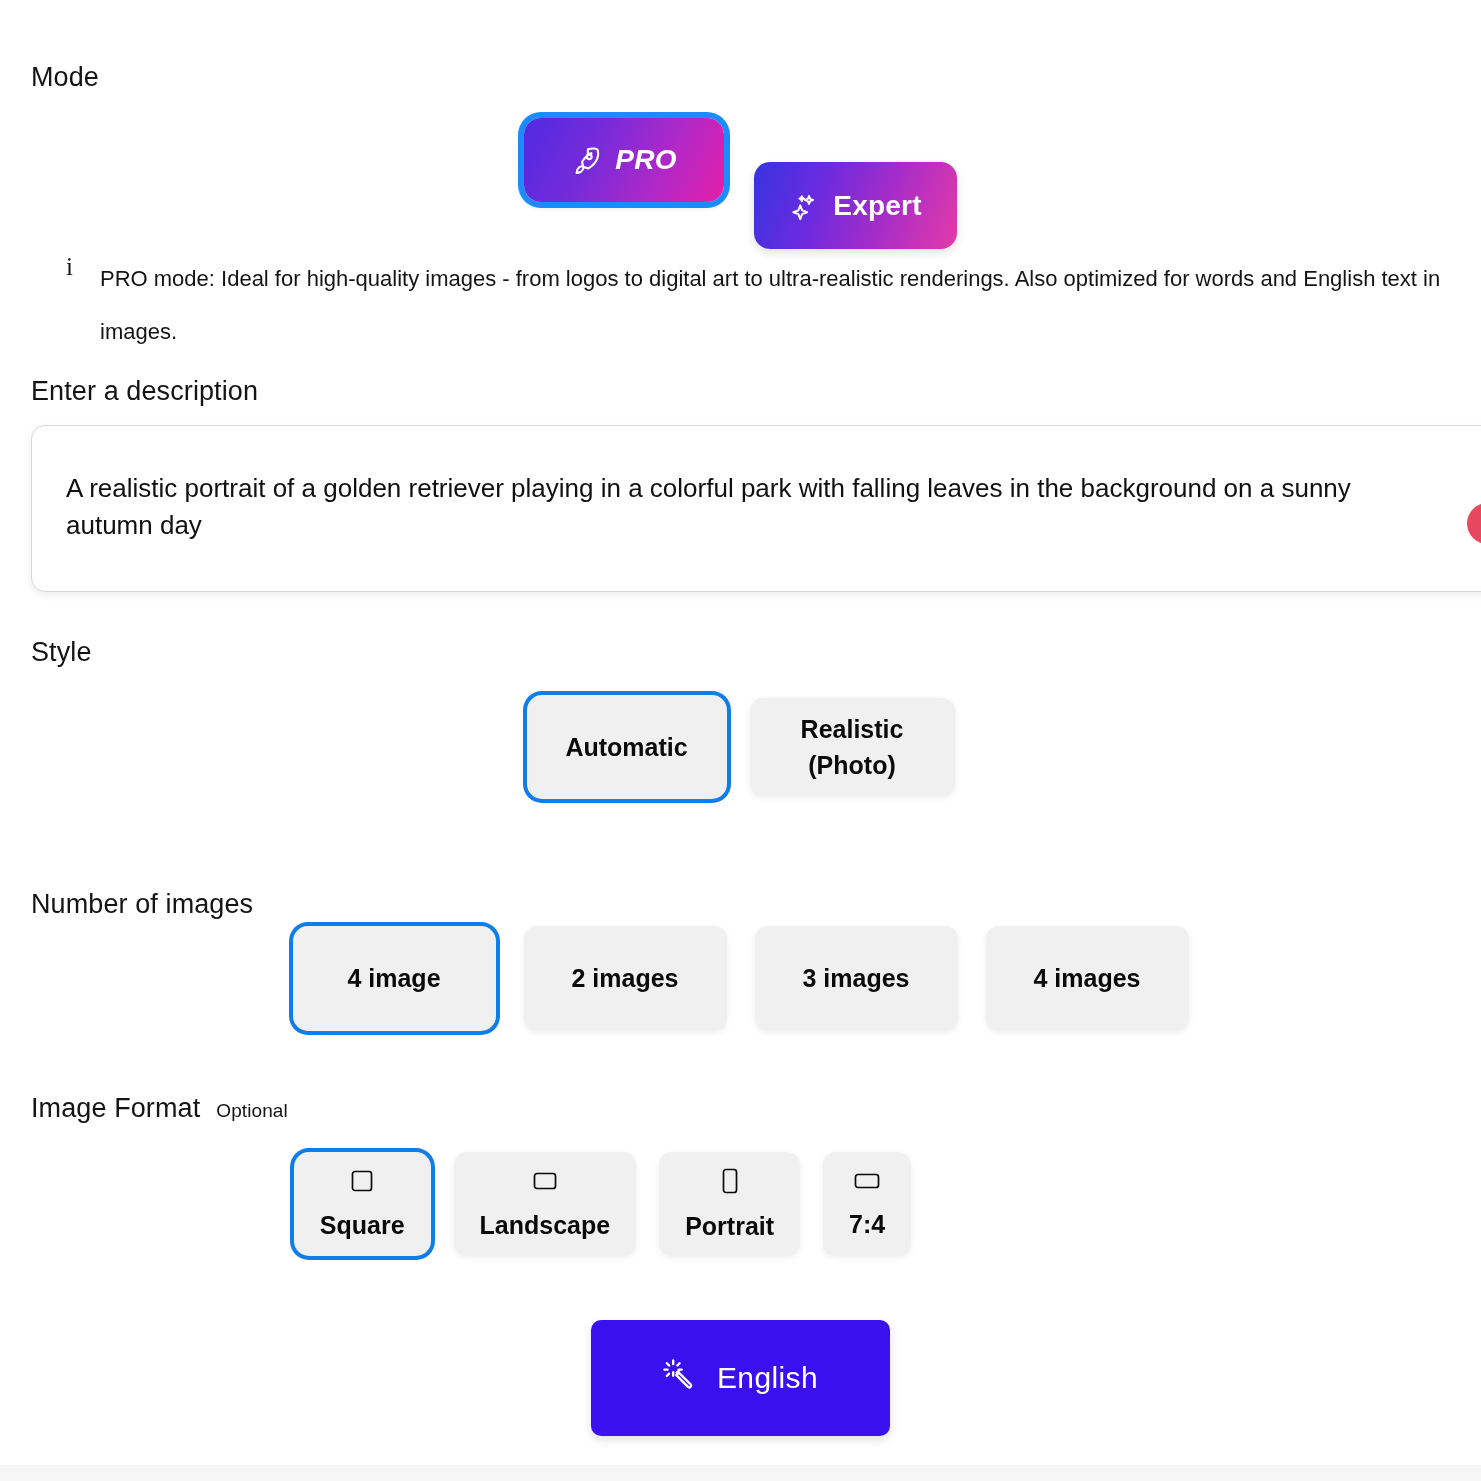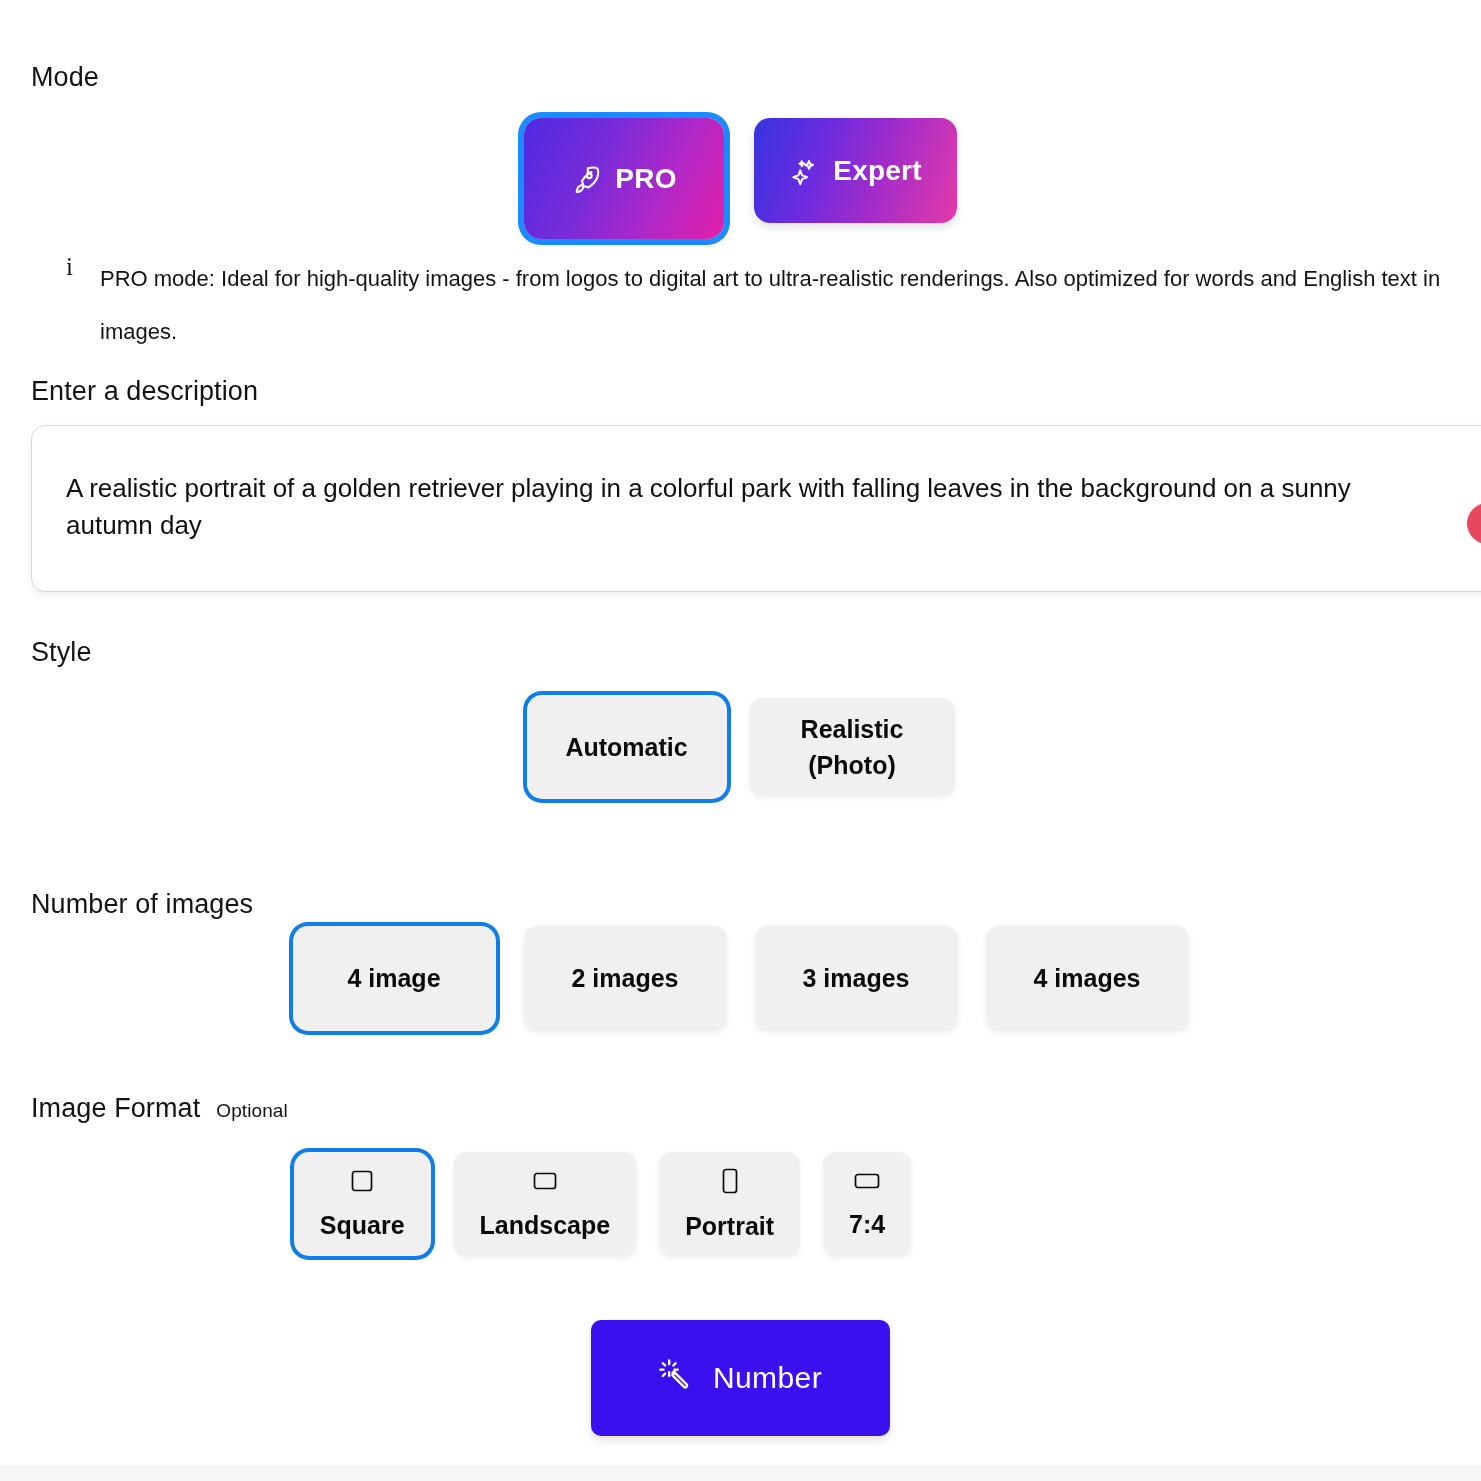--- a/index.html
+++ b/index.html
@@ -66,31 +66,33 @@
     letter-spacing: 0.2px;
     padding: 0 30px;
   }
   .mode-btn.basic {
     width: 203px; height: 105px;
     background: #f0f0f0;
     color: #080808;
     box-shadow: 0 3px 7px rgba(0,0,0,0.07);
   }
   .mode-btn.pro {
-    width: 200px; height: 121px;
+    width: 200px; height: 84px;
     background: linear-gradient(115deg, #4f2ae2 0%, #7a2bd8 38%, #b028c8 68%, #e41fa8 100%);
     color: #ffffff;
     box-shadow: 0 0 0 6px #1a8cff, 0 4px 10px rgba(0,0,0,0.13);
     border-radius: 17px;
+    font-style: italic;
   }
   .mode-btn.expert {
-    width: 203px; height: 105px;
+    width: 203px; height: 87px;
     background: linear-gradient(110deg, #3634df 0%, #6b2bdf 32%, #a32cc9 62%, #e53aa8 100%);
     color: #ffffff;
     box-shadow: 0 4px 10px rgba(0,0,0,0.12);
+    margin-top: 44px;
   }
   .mode-btn svg { display: block; flex: 0 0 auto; }
 
   
   .info-block {
     position: absolute;
     left: 66px; top: 252px;
     width: 1390px;
   }
   .info-row { display: flex; align-items: flex-start; }
@@ -401,18 +403,18 @@
   <div class="create-wrap">
     <button class="create-btn">
       <span>
         <svg width="34" height="34" viewBox="0 0 24 24" fill="none" stroke="#ffffff" stroke-width="1.7" stroke-linecap="round" stroke-linejoin="round">
           <path d="M11.2 10.3L19.6 18.7a1.3 1.3 0 0 1-1.8 1.8L9.4 12.1z"></path>
           <path d="M9.6 10.4l1.8-1.8"></path>
           <path d="M7.2 4.2V1.7M7.2 12.5v-2.4M3.2 8.2H1M13.2 8.2H11"></path>
           <path d="M4.3 5.3L2.7 3.7M4.3 11.1L2.7 12.7M10.1 5.3l1.6-1.6"></path>
         </svg>
       </span>
-      <span>Number</span>
+      <span>English</span>
     </button>
   </div>
 
   <div class="bottom-band"></div>
 </div>
 
 </body></html>

